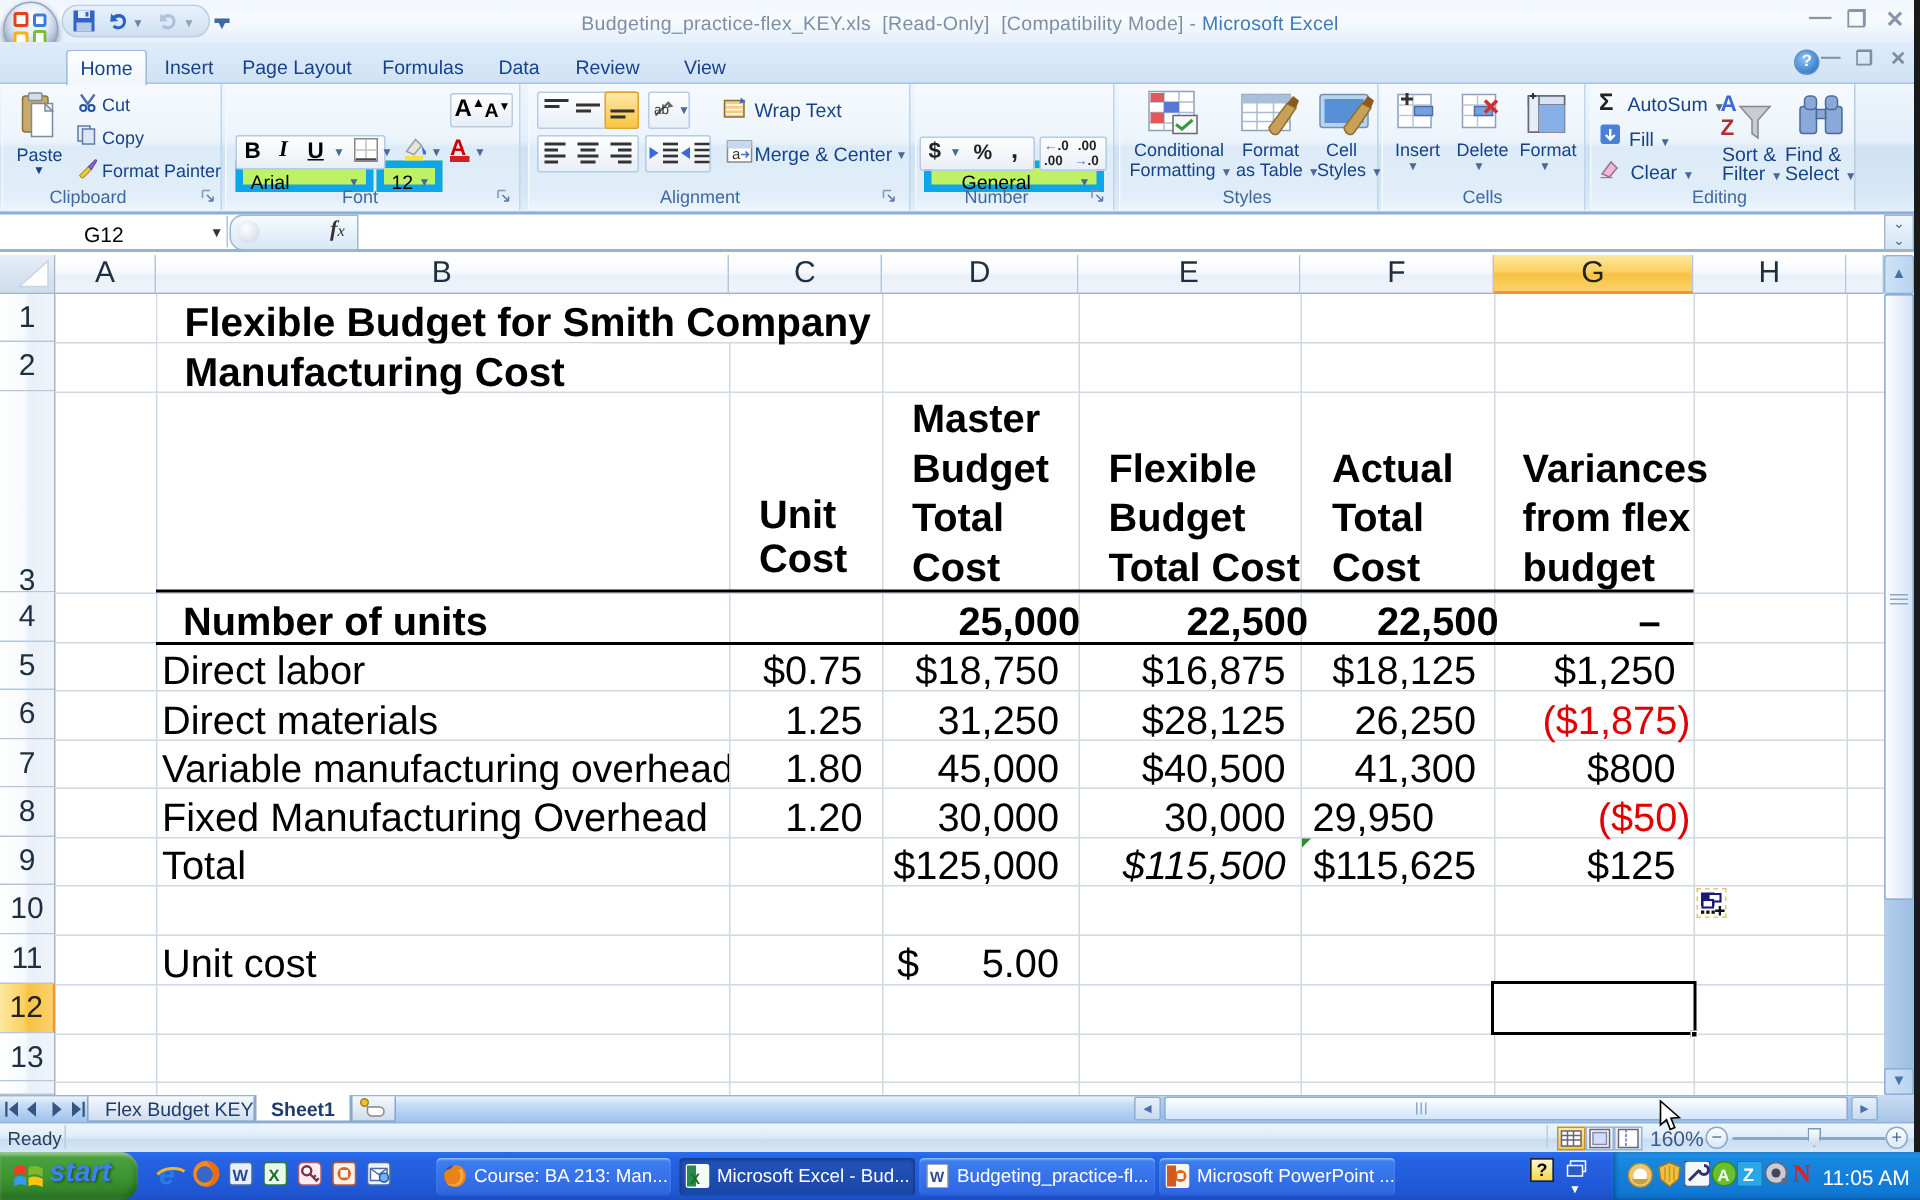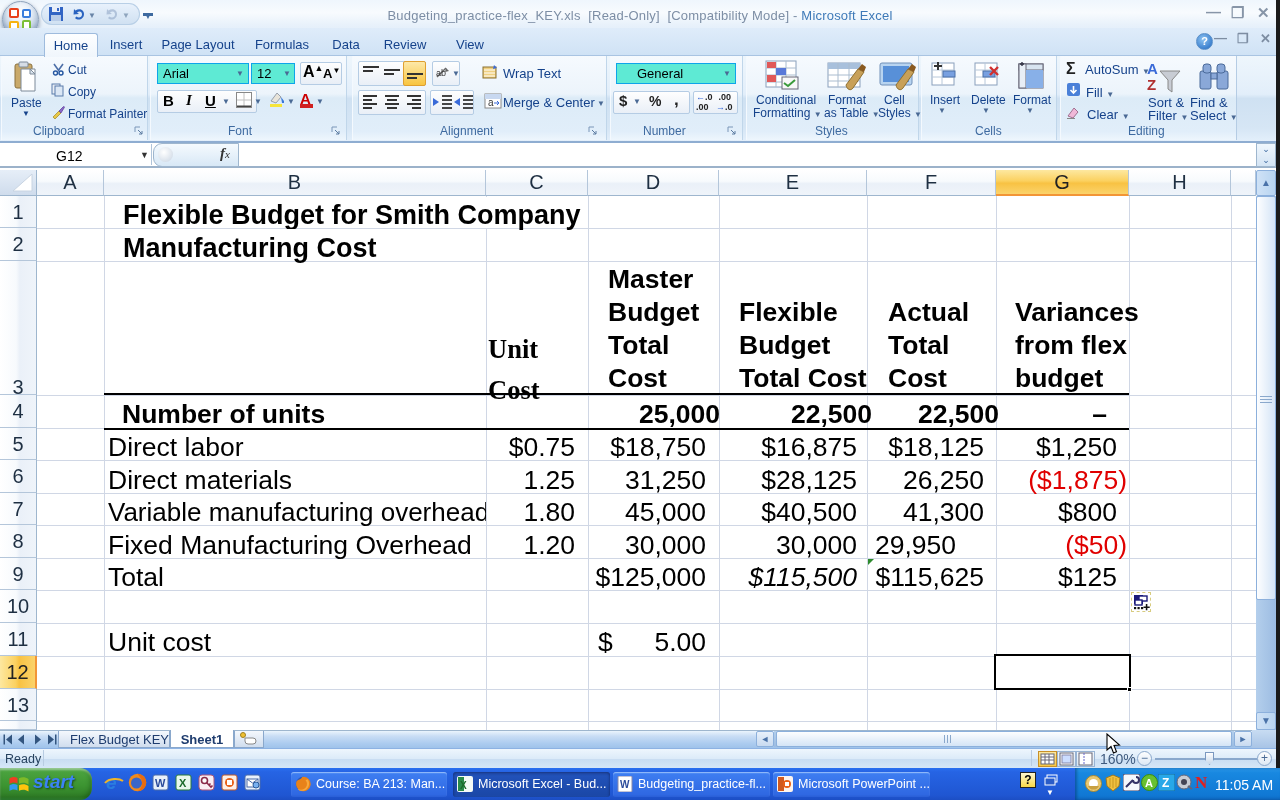--- a/index.html
+++ b/index.html
@@ -18,21 +18,21 @@
 .rtab { position:absolute; top:33px; height:23px; font-size:13px; color:#15428b; text-align:center; padding-top:4px; }
 .rtab.active { background:linear-gradient(#fdfeff,#f0f6fc); border:1px solid #9ebbdd; border-bottom:none; border-radius:3px 3px 0 0; z-index:6; height:24px; }
 
 #ribbon { left:0; top:55px; width:1280px; height:87px; border-top:1px solid #a9c4e2;
   background:linear-gradient(#eef6fc 0%, #e2eefa 45%, #cfe1f2 50%, #d6e6f5 85%, #e3effb 100%);
   border-bottom:1px solid #96b4d6; }
 .rgroup { position:absolute; top:56px; height:84px;
   background:linear-gradient(#f6fafe 0%, #ecf4fb 45%, #dcebf7 50%, #e1eefa 90%, #eef6fd 100%);
   border-right:1px solid #c0d6ea; border-left:1px solid #f4f9fe; }
 .rtxt { font-size:12px; color:#15428b; white-space:nowrap; }
-.combo { position:absolute; background:#5eead4; border:1px solid #0ea5e9; font-size:13px; color:#000; }
+.combo { position:absolute; background:#bef264; border:5px solid #0ea5e9; font-size:13px; color:#000;margin-top:44px; }
 
 #fbar { left:0; top:141px; width:1280px; height:27px; background:#fff; border-top:2px solid #8fadd1; border-bottom:2px solid #9cb2ca; }
 
 #grid { left:0; top:168px; width:1280px; height:562px; background:#fff; }
 .colhead { position:absolute; top:2px; height:26px;
   background:linear-gradient(#ffffff 0%, #f7fafd 45%, #eaf0f8 55%, #eff4fa 100%);
   border-right:1px solid #b4c6da; border-bottom:1px solid #9eb6ce;
   color:#1e2f42; font-size:20px; text-align:center; line-height:25px; }
 .rowhead { position:absolute; left:0; width:37px;
   background:linear-gradient(90deg,#ffffff 0%, #f7fafd 45%, #eaf0f8 55%, #eff4fa 100%);
@@ -480,21 +480,21 @@
 <div class="abs gl-h" style="left:37px;top:689px;width:1219px;"></div>
 <div class="abs gl-h" style="left:37px;top:721px;width:1219px;"></div>
 
 <div class="abs" style="left:104px;top:393px;width:1025px;height:2px;background:#000;"></div>
 <div class="abs" style="left:104px;top:428px;width:1025px;height:2px;background:#000;"></div>
 
 <div class="abs" style="left:105px;top:197px;width:470px;height:31px;background:#fff;"></div>
 <div class="abs cell bold" style="left:108px;top:200px;font-size:27px;">Flexible Budget for Smith Company</div>
 <div class="abs" style="left:105px;top:229px;width:290px;height:31px;background:#fff;"></div>
 <div class="abs cell bold" style="left:108px;top:233px;font-size:27px;">Manufacturing Cost</div>
-<div class="abs cell bold" style="left:473px;top:329px;line-height:41px;font-family:Liberation Serif, serif;">Unit<br>Cost</div>
+<div class="abs cell bold" style="left:491px;top:329px;line-height:29px;">Unit<br>Cost</div>
 <div class="abs cell bold" style="left:593px;top:263px;line-height:33px;">Master<br>Budget<br>Total<br>Cost</div>
 <div class="abs cell bold" style="left:724px;top:296px;line-height:33px;">Flexible<br>Budget<br>Total Cost</div>
 <div class="abs cell bold" style="left:873px;top:296px;line-height:33px;">Actual<br>Total<br>Cost</div>
 <div class="abs cell bold" style="left:1000px;top:296px;line-height:33px;">Variances<br>from flex<br>budget</div>
 <div class="abs cell bold" style="left:107px;top:399px;">Number of units</div>
 <div class="abs cell bold rt" style="left:588px;top:399px;width:117px;">25,000</div>
 <div class="abs cell bold rt" style="left:719px;top:399px;width:138px;">22,500</div>
 <div class="abs cell bold rt" style="left:867px;top:399px;width:117px;">22,500</div>
 <div class="abs cell bold rt" style="left:996px;top:399px;width:96px;">–</div>
 <div class="abs cell" style="left:108px;top:432px;">Direct labor</div>

